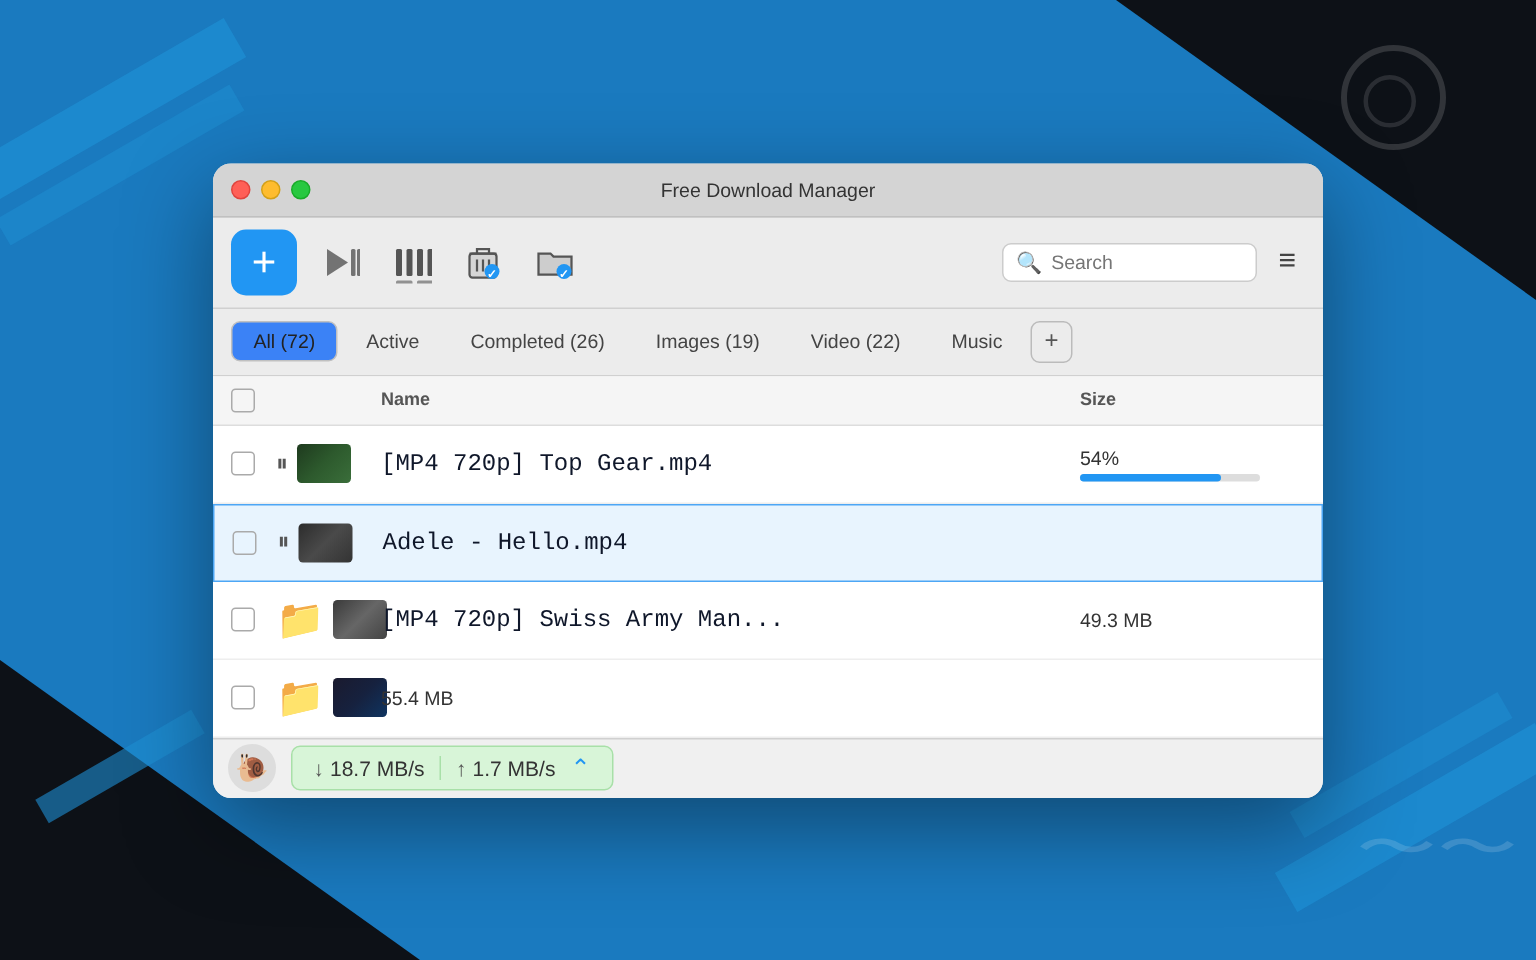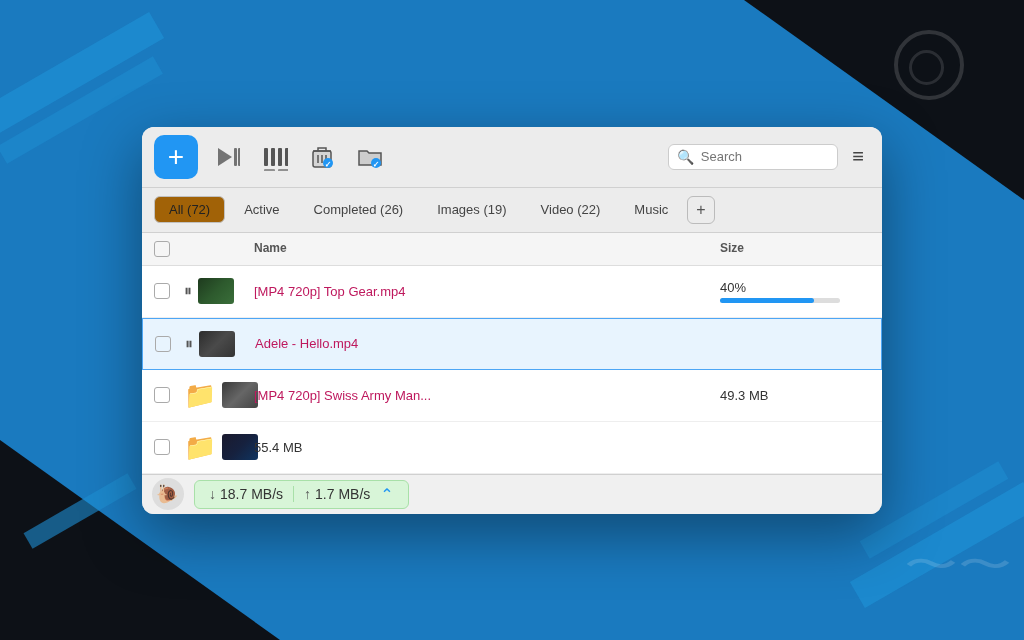--- a/index.html
+++ b/index.html
@@ -148,21 +148,21 @@
     .filter-tab {
       padding: 5px 14px;
       border-radius: 6px;
       font-size: 13px;
       cursor: pointer;
       border: 1px solid transparent;
       background: transparent;
       color: #444;
     }
     .filter-tab.active {
-      background: #a16207;
+      background: #3b82f6;
       border-color: #c0c0c0;
       color: #222;
       font-weight: 500;
     }
     .filter-tab-add {
       padding: 4px 8px;
       background: none;
       border: 1px solid #bbb;
       border-radius: 6px;
       font-size: 16px;
@@ -239,22 +239,23 @@
       background: linear-gradient(135deg, #1a1a2e 0%, #16213e 50%, #0f3460 100%);
     }
     .thumb-adele {
       background: linear-gradient(135deg, #2c2c2c 0%, #4a4a4a 50%, #333 100%);
     }
     .thumb-topgear {
       background: linear-gradient(135deg, #1e3a1e 0%, #2d5a2d 50%, #3a6e3a 100%);
     }
 
     .file-name {
-      font-size: 13px;
-      color: #be185d;
+      font-size: 16px;
+      color: #0f172a;
+      font-family: Liberation Mono, monospace;
     }
     .size-cell {
       font-size: 13px;
       color: #333;
     }
     .progress-wrap {
       display: flex;
       flex-direction: column;
       gap: 3px;
     }
@@ -351,20 +352,28 @@
   <div style="position:absolute; top:30px; right:60px; width:70px; height:70px; border-radius:50%; border:4px solid rgba(255,255,255,0.15);"></div>
   <div style="position:absolute; top:50px; right:80px; width:35px; height:35px; border-radius:50%; border:3px solid rgba(255,255,255,0.12);"></div>
 
   <div style="position:absolute; bottom:50px; right:30px; font-size:36px; color:rgba(255,255,255,0.15); transform:scaleX(1.5);">〜〜</div>
 
   <div style="position:absolute; bottom:120px; left:20px; width:120px; height:18px; background:#1e90d4; transform:rotate(-30deg); opacity:0.6;"></div>
 </div>
 
 <div class="window">
 
+  <div class="title-bar">
+    <div class="traffic-lights">
+      <div class="traffic-light tl-red"></div>
+      <div class="traffic-light tl-yellow"></div>
+      <div class="traffic-light tl-green"></div>
+    </div>
+    <span class="title-text">Free Download Manager</span>
+  </div>
 
   <div class="toolbar">
     <button class="btn-add">
       <span>+</span>
     </button>
 
     <button class="toolbar-icon-btn">
       <svg viewBox="0 0 28 28" fill="none">
         <polygon points="6,5 20,14 6,23" fill="#555" opacity="0.8"></polygon>
         <rect x="22" y="5" width="3" height="18" rx="1" fill="#555" opacity="0.8"></rect>
@@ -439,21 +448,21 @@
       <div>
           <div class="row-checkbox"></div>
         </div>
       <div class="row-actions">
         <span class="pause-icon">⏸</span>
         <div class="thumb thumb-video thumb-topgear"></div>
       </div>
       <div class="file-name">[MP4 720p] Top Gear.mp4</div>
       <div class="size-cell">
         <div class="progress-wrap">
-          <span class="progress-pct">40%</span>
+          <span class="progress-pct">54%</span>
           <div class="progress-bar-bg">
             <div class="progress-bar-fill" style="width:78%;"></div>
           </div>
         </div>
       </div>
     </div>
 
     <div class="table-row selected">
       <div>
           <div class="row-checkbox"></div>

